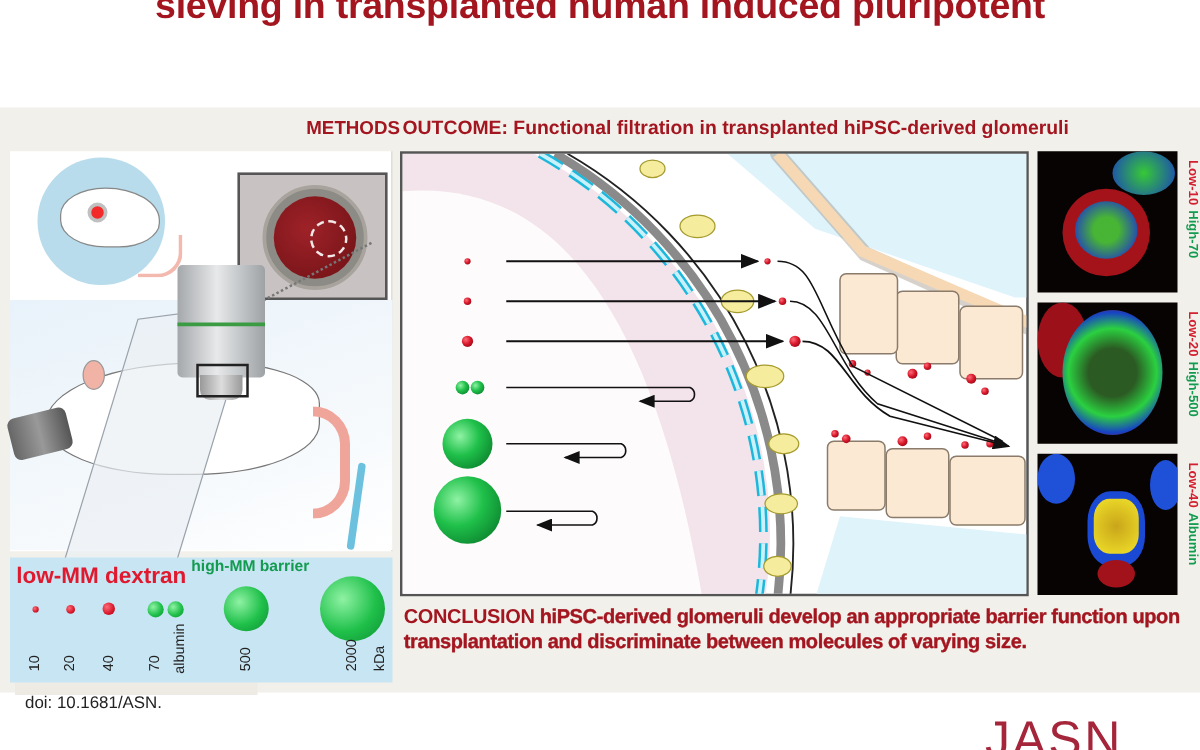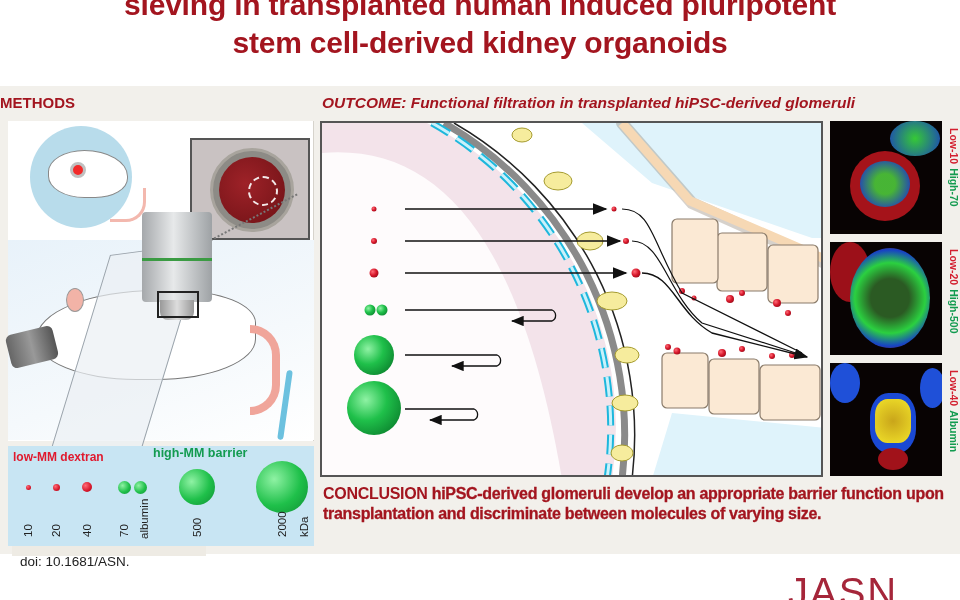--- a/index.html
+++ b/index.html
@@ -18,22 +18,22 @@
   }
   .panel-bg-tail {
     position: absolute; left: 12px; top: 546px; width: 194px; height: 10px;
     background: #eeebe4;
   }
 
   .section-head {
     position: absolute; color: #a3151f; font-weight: bold; font-size: 15px;
     white-space: nowrap;
   }
-  .methods-head { left: 0; width: 320px; top: 94px; text-align: left; }
-  .outcome-head { left: 322px; top: 94px; font-size: 15.5px; font-style: italic; }
+  .methods-head { left: 0; width: 320px; top: 94px; text-align: right; }
+  .outcome-head { left: 322px; top: 94px; font-size: 15.5px; }
 
   
   .methods-box {
     position: absolute; left: 8px; top: 121px; width: 306px; height: 320px;
     background: #ffffff; border-right: 1px solid #d6d3cc;
   }
   .methods-floor {
     position: absolute; left: 8px; top: 240px; width: 306px; height: 200px;
     background: linear-gradient(160deg, #e8f2fa 0%, #f5f9fc 60%, #ffffff 100%);
   }
@@ -117,21 +117,21 @@
     position: absolute; left: 200px; top: 245px; width: 110px; height: 0;
     border-top: 2px dotted #777; transform: rotate(-28deg); transform-origin: left;
   }
 
   
   .legend {
     position: absolute; left: 8px; top: 446px; width: 306px; height: 100px;
     background: #c8e5f3;
   }
   .legend-label-low {
-    position: absolute; left: 13px; top: 450px; color: #e0192e; font-weight: bold; font-size: 12px;
+    position: absolute; left: 13px; top: 450px; color: #e0192e; font-weight: bold; font-size: 18px;
   }
   .legend-label-high {
     position: absolute; left: 153px; top: 446px; color: #139b50; font-weight: bold; font-size: 12.5px;
   }
   .dex { position: absolute; border-radius: 50%; }
   .dex.red { background: radial-gradient(circle at 35% 35%, #ff6b77, #d6172a 60%, #a10d1c); }
   .dex.green { background: radial-gradient(circle at 35% 35%, #8ff2a4, #1fc04a 55%, #0f8e33); }
   .dex-label {
     position: absolute; font-size: 11.5px; color: #222; transform: rotate(-90deg);
     transform-origin: left top; white-space: nowrap;
@@ -167,21 +167,20 @@
   .jasn {
     position: absolute; left: 788px; top: 572px; font-size: 40px; color: #a5263a;
     font-weight: normal; letter-spacing: 2px; line-height: 40px;
   }
 </style>
 </head>
 <body>
 
 <div class="title">
   <div>sieving in transplanted human induced pluripotent</div>
-  <div>stem cell-derived kidney organoids</div>
 </div>
 
 <div class="panel-bg"></div>
 <div class="panel-bg-tail"></div>
 
 <div class="section-head methods-head">METHODS</div>
 <div class="section-head outcome-head">OUTCOME: Functional filtration in transplanted hiPSC-derived glomeruli</div>
 
 <div class="methods-box"></div>
 <div class="methods-floor"></div>

